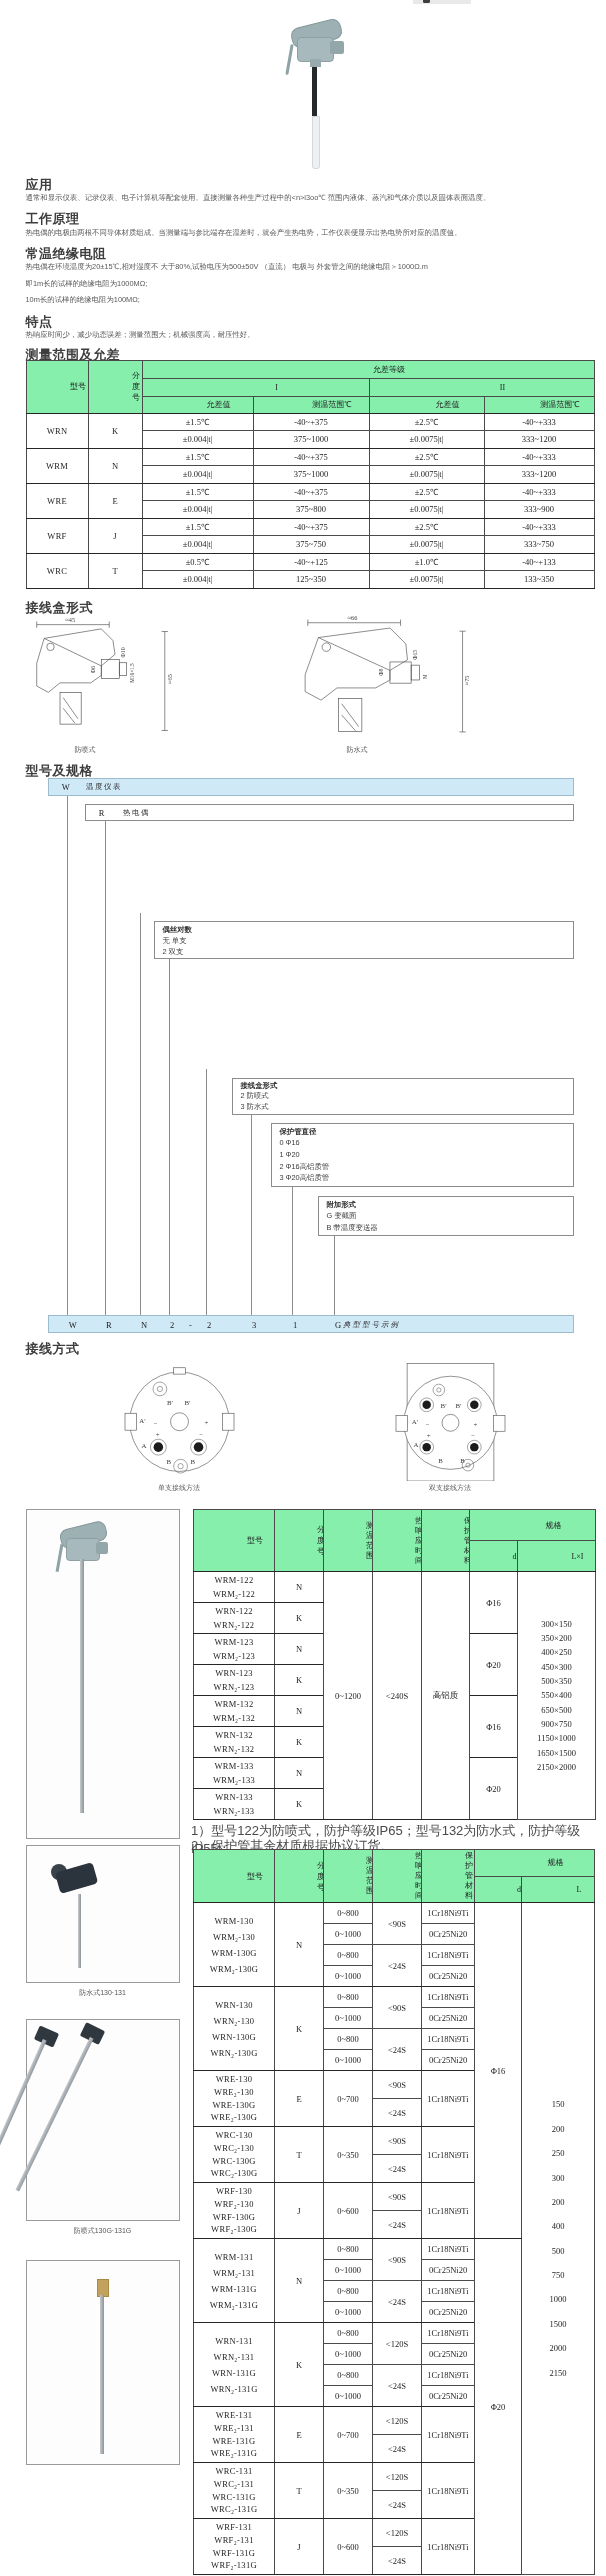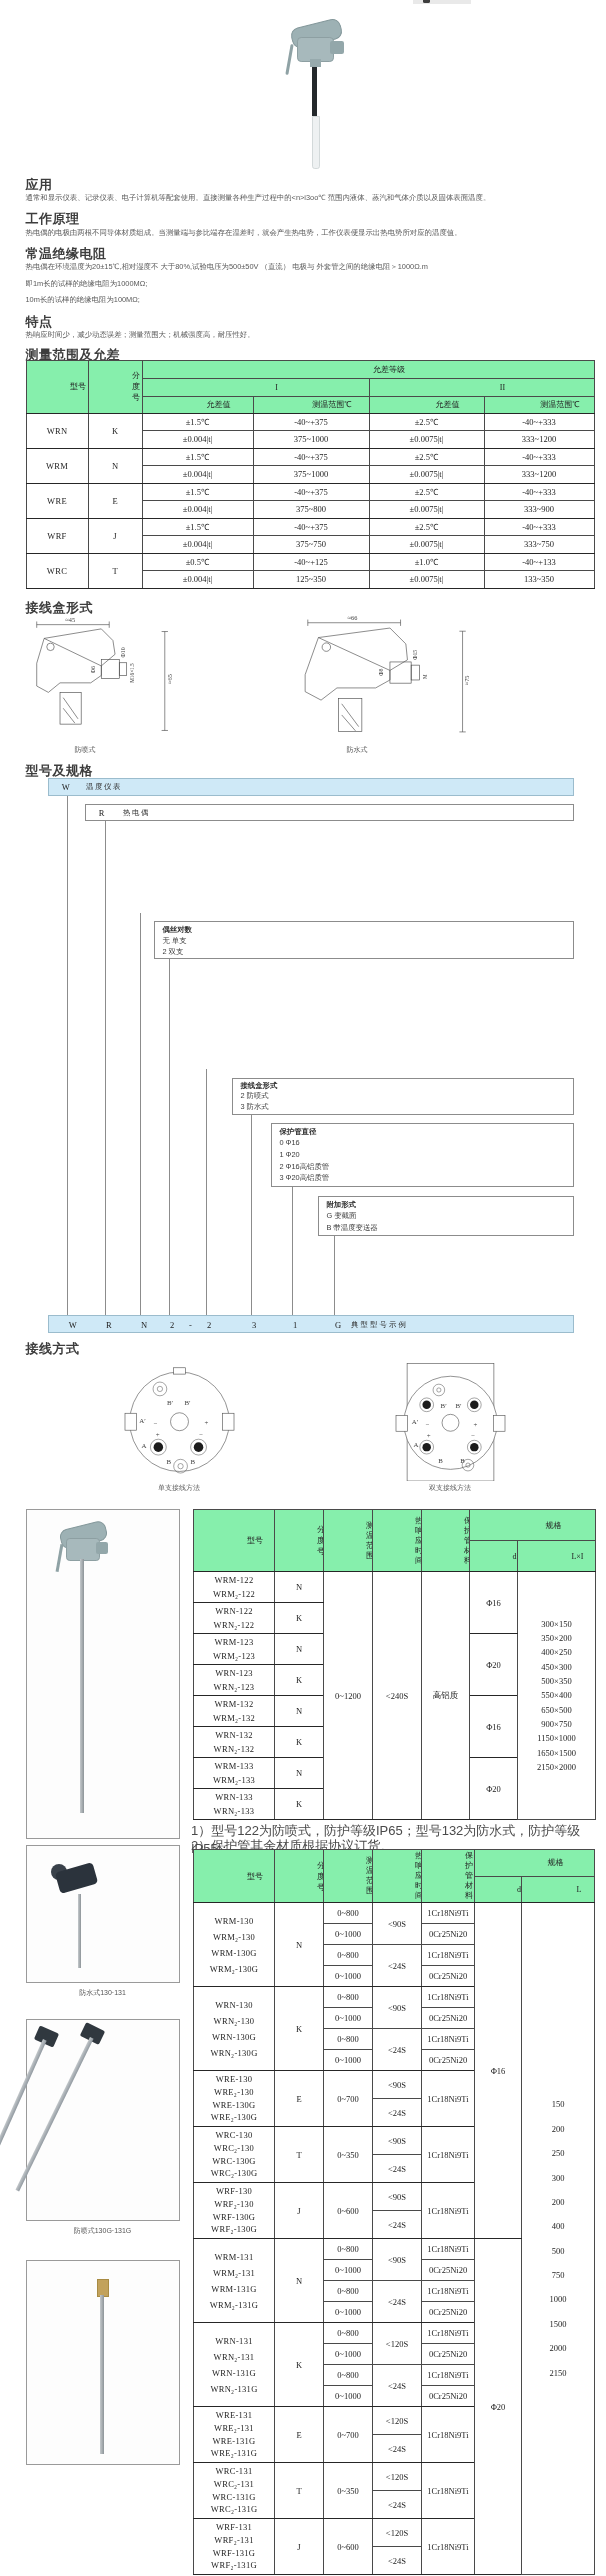--- a/index.html
+++ b/index.html
@@ -286,21 +286,21 @@
       <div class="bluebar" style="left: 48px; top: 539px; width: 526px; height: 18px;">
         <span class="bcode" style="left: 19.7px;">W</span>
         <span class="bcode" style="left: 57px;">R</span>
         <span class="bcode" style="left: 92px;">N</span>
         <span class="bcode" style="left: 121px;">2</span>
         <span class="bcode" style="left: 140px;">-</span>
         <span class="bcode" style="left: 158px;">2</span>
         <span class="bcode" style="left: 203px;">3</span>
         <span class="bcode" style="left: 244px;">1</span>
         <span class="bcode" style="left: 286px;">G</span>
-        <span class="blabel" style="left: 302px;">典型型号示例</span>
+        <span class="blabel" style="left: 294px; font-style: italic;">典型型号示例</span>
       </div>
     </div>
 
   <div class="h" style="top:1340px;">接线方式</div>
 
   <svg style="left:113px;top:1354px;" width="133" height="127" viewBox="0 0 250 240">
     <g fill="#fff" stroke="#555" stroke-width="1.2">
       <circle cx="125" cy="128" r="94"></circle>
       <rect x="114" y="26" width="22" height="12"></rect>
       <rect x="22" y="112" width="22" height="32"></rect>

